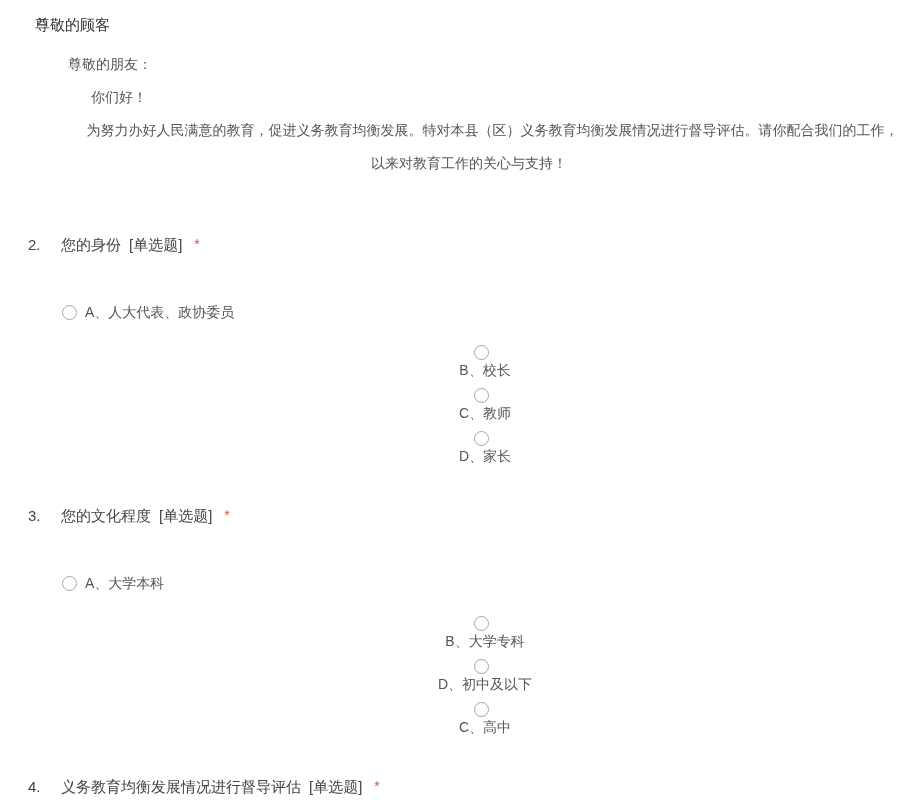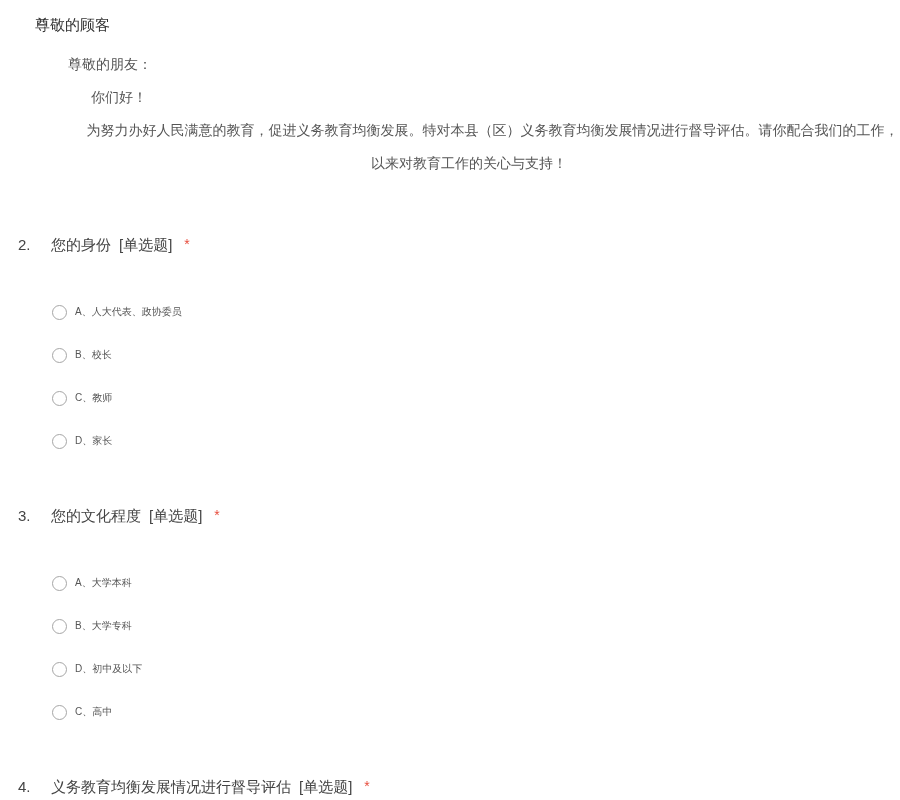--- a/index.html
+++ b/index.html
@@ -30,21 +30,21 @@
     font-size: 14px;
     line-height: 33px;
     color: #555555;
   }
   .intro-line-1 { padding-left: 30px; white-space: nowrap; }
   .intro-line-2 { padding-left: 53px; white-space: nowrap; }
   .para-line { white-space: nowrap; text-align: center; }
   .para-line-first { padding-left: 47px; }
   .question {
     margin-top: 54px;
-    padding-left: 18px;
+    padding-left: 28px;
   }
   .q-header {
     font-size: 15px;
     line-height: 21px;
     color: #444444;
   }
   .q-num {
     display: inline-block;
     width: 33px;
   }
@@ -57,33 +57,33 @@
   }
   .options {
     margin-top: 47px;
     padding-left: 34px;
   }
   .option {
     display: flex;
     align-items: center;
     height: 20px;
   }
-  .option + .option { margin-top: 23px; }
+  .option + .option { margin-top: 23px; flex-direction: column; }
   .radio {
     box-sizing: border-box;
     width: 15px;
     height: 15px;
     border: 1px solid #a6a6a6;
     border-radius: 50%;
     background: #ffffff;
     flex: 0 0 auto;
   }
   .opt-label {
     margin-left: 8px;
-    font-size: 10px;
+    font-size: 14px;
     line-height: 20px;
     color: #555555;
   }
 </style>
 </head>
 <body>
 
 <div class="page">
 
   <div class="survey-title">尊敬的顾客</div>

